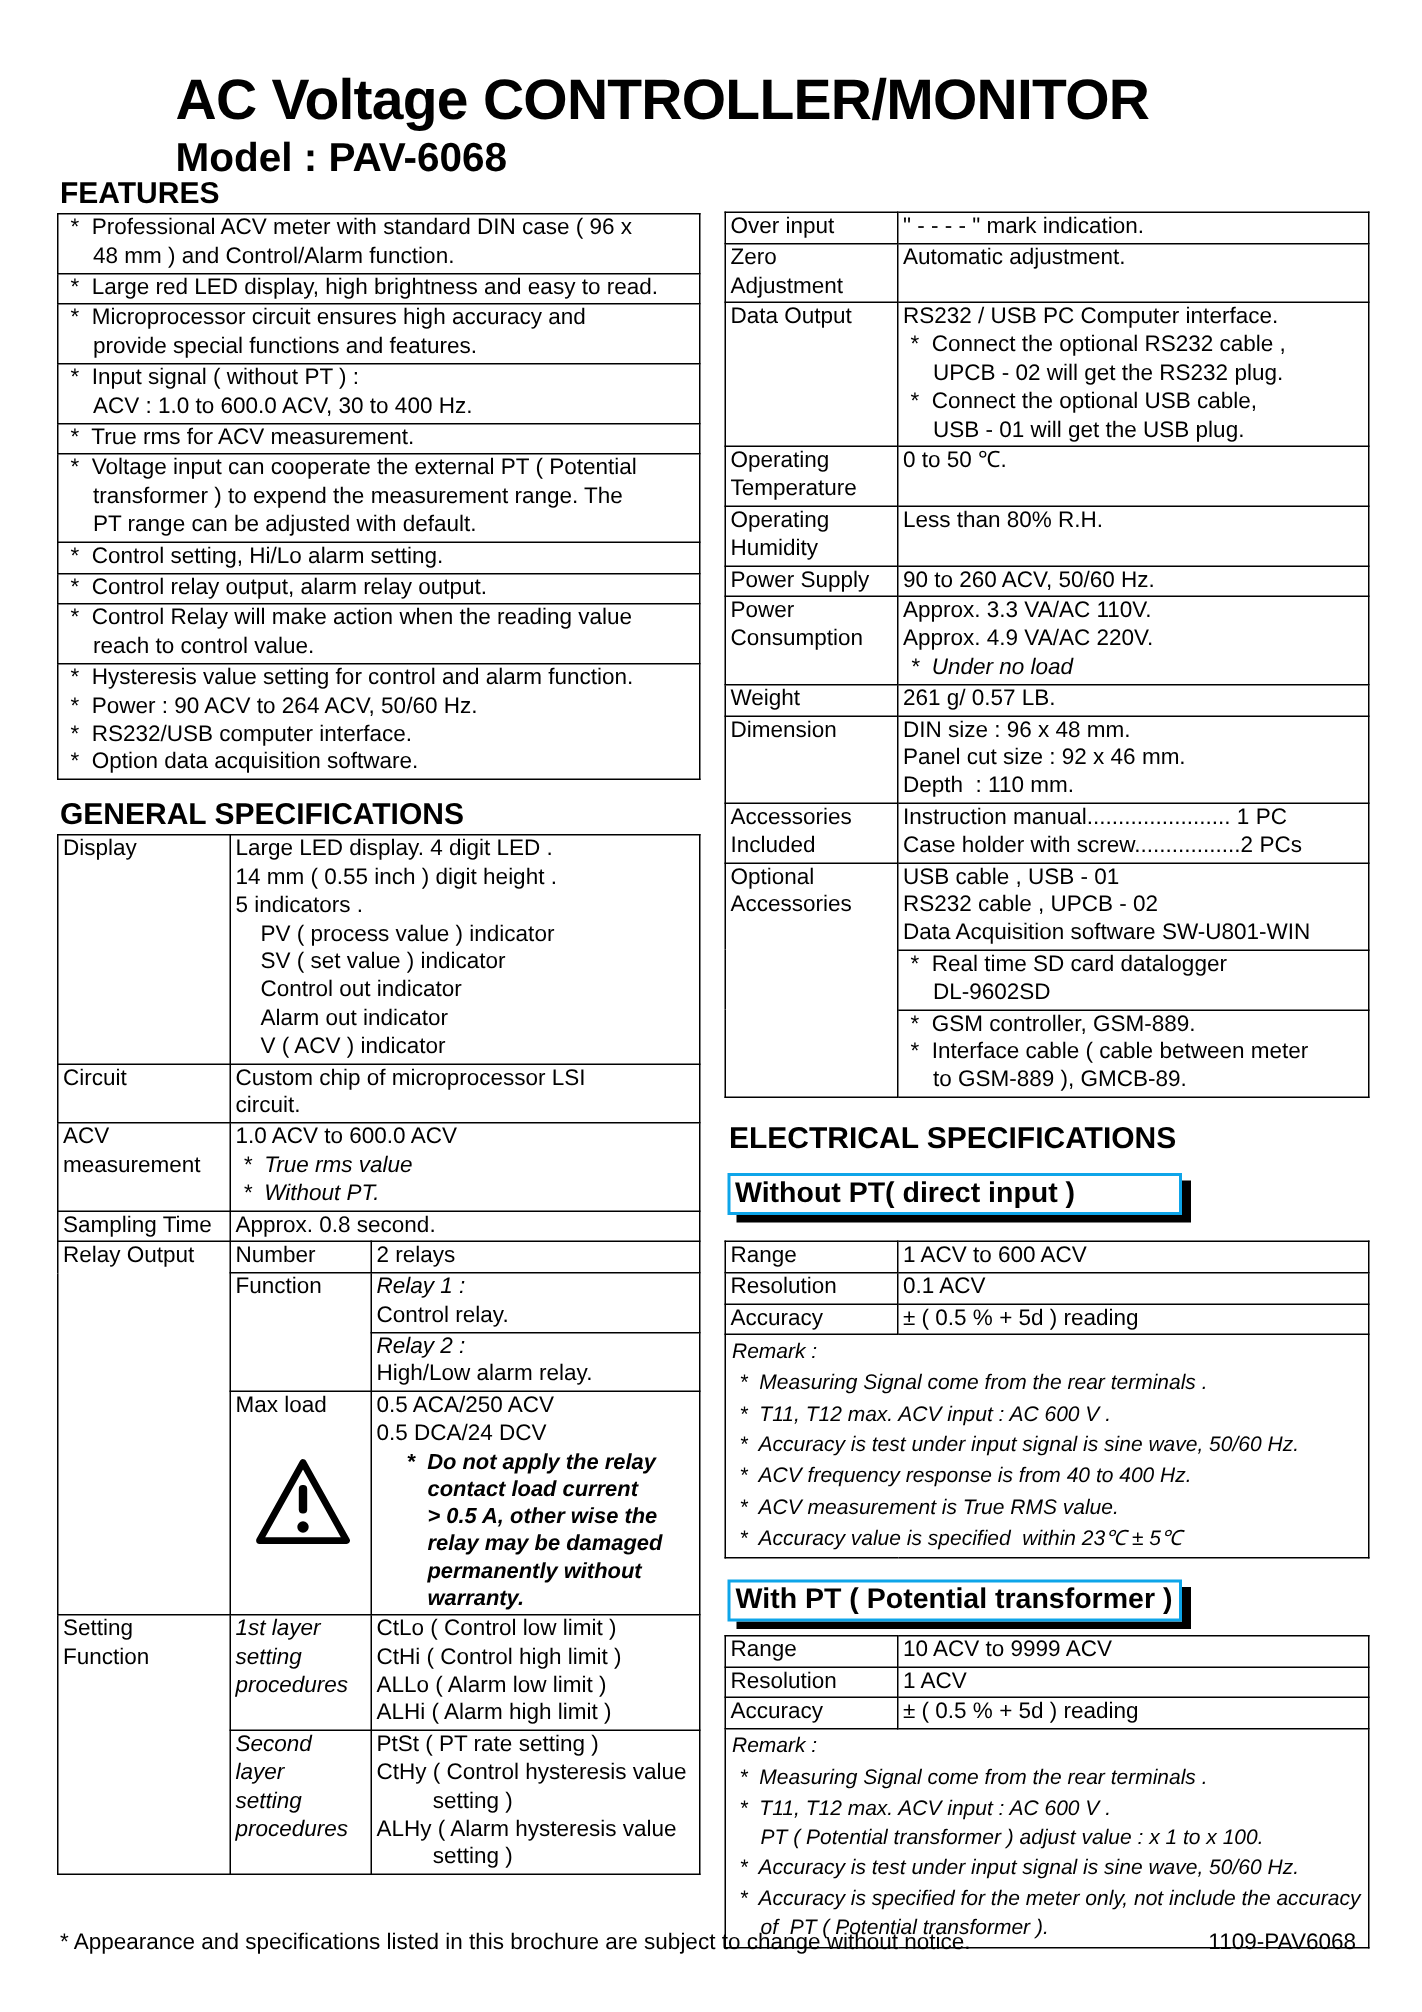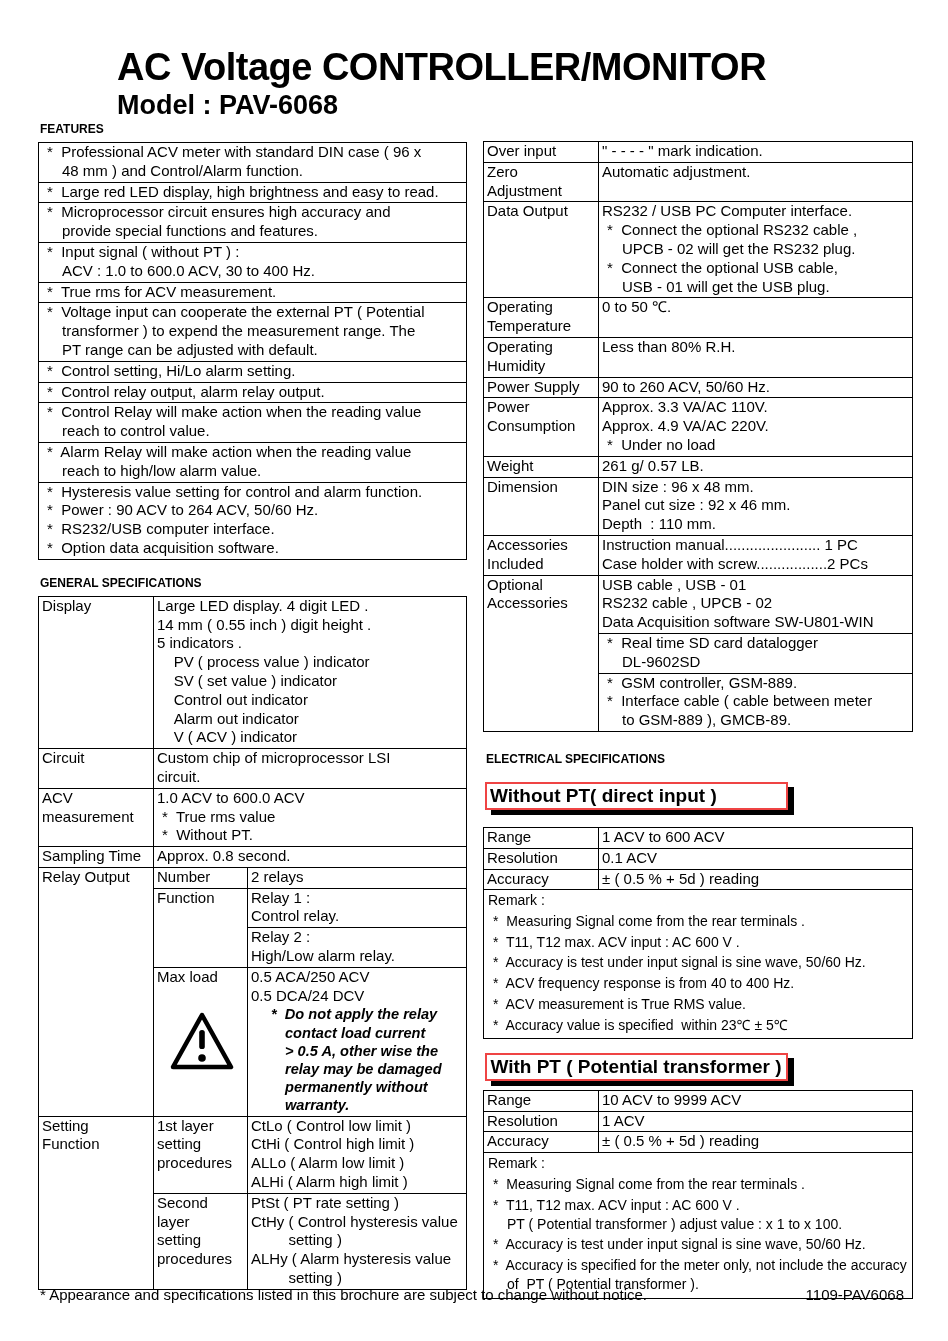--- a/index.html
+++ b/index.html
@@ -2,33 +2,33 @@
 <html><head>
 <meta charset="utf-8">
 <style>
   html,body{margin:0;padding:0;background:#fff;}
   .page{position:relative;width:948px;height:1335px;background:#ffffff;color:#000;
         font-family:"Liberation Sans",sans-serif;font-size:15px;line-height:18.8px;overflow:hidden;}
   .title{position:absolute;left:117px;top:46px;font-size:38px;line-height:42px;font-weight:bold;letter-spacing:-.5px;white-space:nowrap;}
   .model{position:absolute;left:117px;top:90px;font-size:27px;line-height:30px;font-weight:bold;white-space:nowrap;}
   .col-left{position:absolute;left:38px;top:120px;width:429px;}
   .col-right{position:absolute;left:483px;top:141px;width:430px;}
-  .sec-head{font-weight:bold;font-size:12px;line-height:19px;margin:0 0 3px 2px;}
+  .sec-head{font-weight:bold;font-size:20px;line-height:19px;margin:0 0 3px 2px;}
   .gs{margin-top:14px;}
   .es{margin-top:18px;margin-left:3px;}
   table.tbl{border-collapse:collapse;width:100%;table-layout:fixed;}
   table.tbl td{border:1.5px solid #000;padding:0 3px 1px 3px;vertical-align:top;}
   .pre{white-space:pre-wrap;}
   .bullet{padding-left:20px;text-indent:-15px;white-space:pre-wrap;}
-  .it{}
+  .it{font-style:italic;}
   .warn{font-weight:bold;font-style:italic;margin-left:20px;padding-left:14px;text-indent:-14px;
         white-space:pre-wrap;font-size:14.6px;line-height:18.2px;}
   .tri{display:block;margin:24px 0 4px 12px;}
   .layer2{min-height:106px;}
-  .hbox{box-sizing:border-box;width:303px;border:2px solid #ef4444;box-shadow:6px 5px 0 0 #000;
+  .hbox{box-sizing:border-box;width:303px;border:2px solid #0ea5e9;box-shadow:6px 5px 0 0 #000;
         background:#fff;font-weight:bold;font-size:19px;line-height:21px;padding:1px 4px 2px 3px;
         margin-top:13px;margin-left:2px;white-space:nowrap;}
   .hbox2{margin-top:14px;text-align:center;}
   .etbl{margin-top:17px;}
   .remark-cell{font-size:14px;line-height:19.2px;padding:1px 5px 3px 4px !important;}
   .remark-cell .bullet{padding-left:19px;text-indent:-14px;margin-top:1.5px;}
   .remark2{min-height:168px;}
   .acc{padding-left:9px;}
   .foot-note{position:absolute;left:40px;top:1286px;font-size:15px;}
   .foot-code{position:absolute;right:44px;top:1286px;font-size:15px;}
@@ -92,26 +92,20 @@
             </td>
           </tr>
       <tr>
             <td>
               <div class="bullet">*  Control Relay will make action when the reading value
 reach to control value.</div>
             </td>
           </tr>
       <tr>
             <td>
-              <div class="bullet">*  Alarm Relay will make action when the reading value
-reach to high/low alarm value.</div>
-            </td>
-          </tr>
-      <tr>
-            <td>
         <div class="bullet">*  Hysteresis value setting for control and alarm function.</div>
         <div class="bullet">*  Power : 90 ACV to 264 ACV, 50/60 Hz.</div>
         <div class="bullet">*  RS232/USB computer interface.</div>
         <div class="bullet">*  Option data acquisition software.</div>
       </td>
           </tr>
     </tbody>
       </table>
 
     <div class="sec-head gs">GENERAL SPECIFICATIONS</div>

